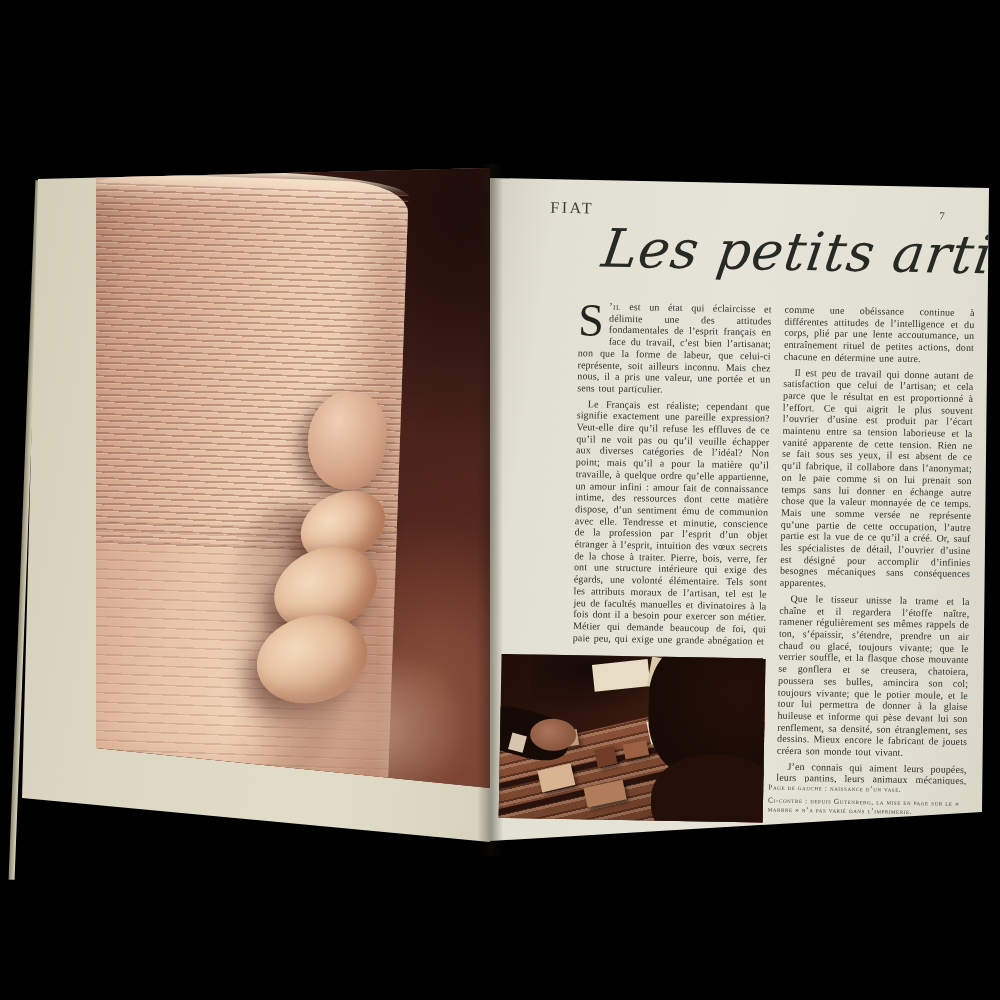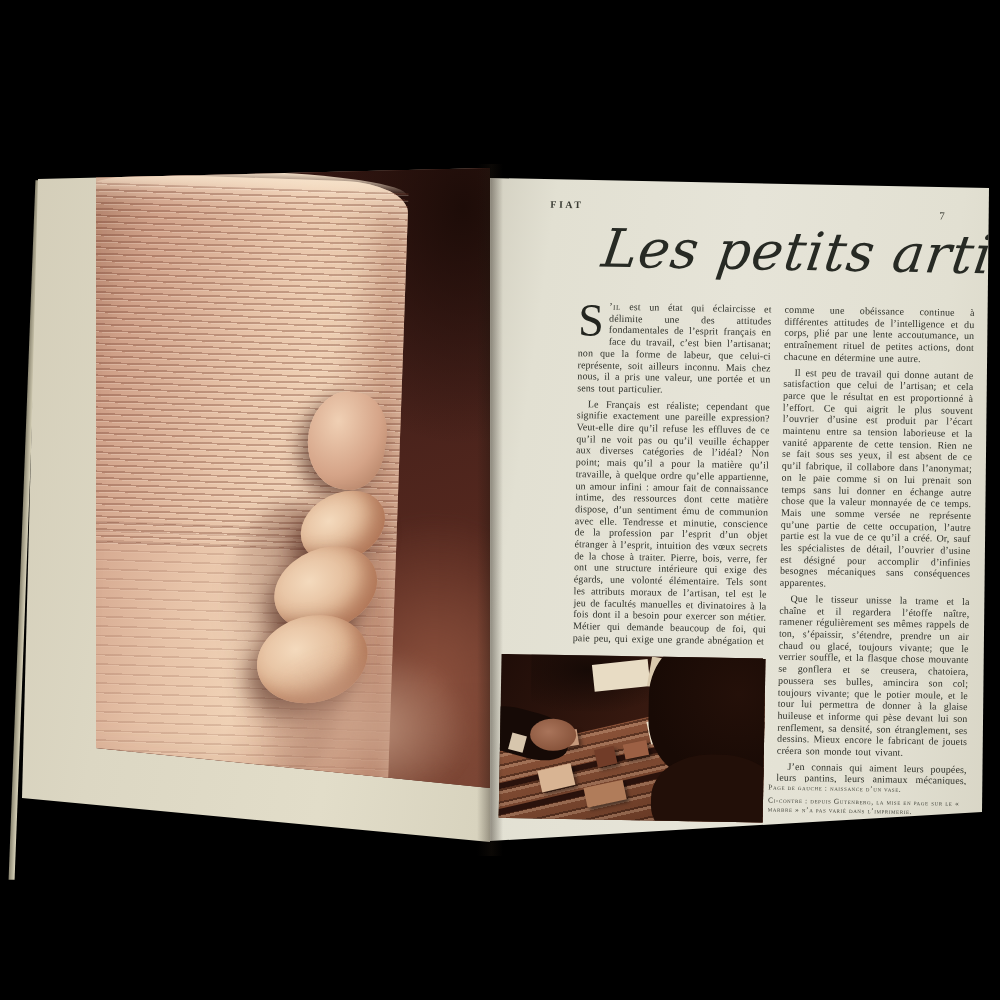--- a/index.html
+++ b/index.html
@@ -53,21 +53,21 @@
   .palm-glow{position:absolute;left:205px;bottom:26px;width:200px;height:150px;
     background:radial-gradient(ellipse at 45% 55%,#caa189 0%,rgba(202,161,137,0) 70%);
     filter:blur(8px);opacity:.85;}
 
   
   .right-page{position:absolute;left:488px;top:170px;width:502px;height:690px;
     clip-path:polygon(2px 8px,501px 18px,494px 642px,2px 671px);
     background:linear-gradient(98deg,#d2cfc0 0%,#e2e0d2 12%,#e6e4d8 45%,#e2e0d2 80%,#d8d5c5 100%);
     color:#2e3029;}
   .rp-inner{position:absolute;inset:0;transform:rotate(1deg);transform-origin:50% 50%;}
-  .running-head{position:absolute;left:57px;top:32px;font-size:10px;letter-spacing:2.5px;color:#3a3c34;font-weight:bold;}
+  .running-head{position:absolute;left:57px;top:32px;font-size:16px;letter-spacing:2.5px;color:#3a3c34;}
   .folio{position:absolute;left:446px;top:36px;font-size:11px;color:#3a3c34;}
   .title{position:absolute;left:110px;top:50px;width:388px;margin:0;text-align:right;
     font-family:"DejaVu Serif",serif;font-style:italic;font-weight:normal;
     font-size:53px;letter-spacing:1px;color:#272a24;transform:skewX(-7deg);white-space:nowrap;}
   .col{position:absolute;top:133px;font-size:10px;line-height:11.7px;text-align:justify;
     word-spacing:1.2px;letter-spacing:.1px;overflow:hidden;color:#2e3029;}
   .col p{margin:0 0 4px 0;}
   .col p.indent{text-indent:11px;}
   .col1{left:87px;width:193px;height:354px;}
   .col2{left:293px;width:190px;height:478px;}

